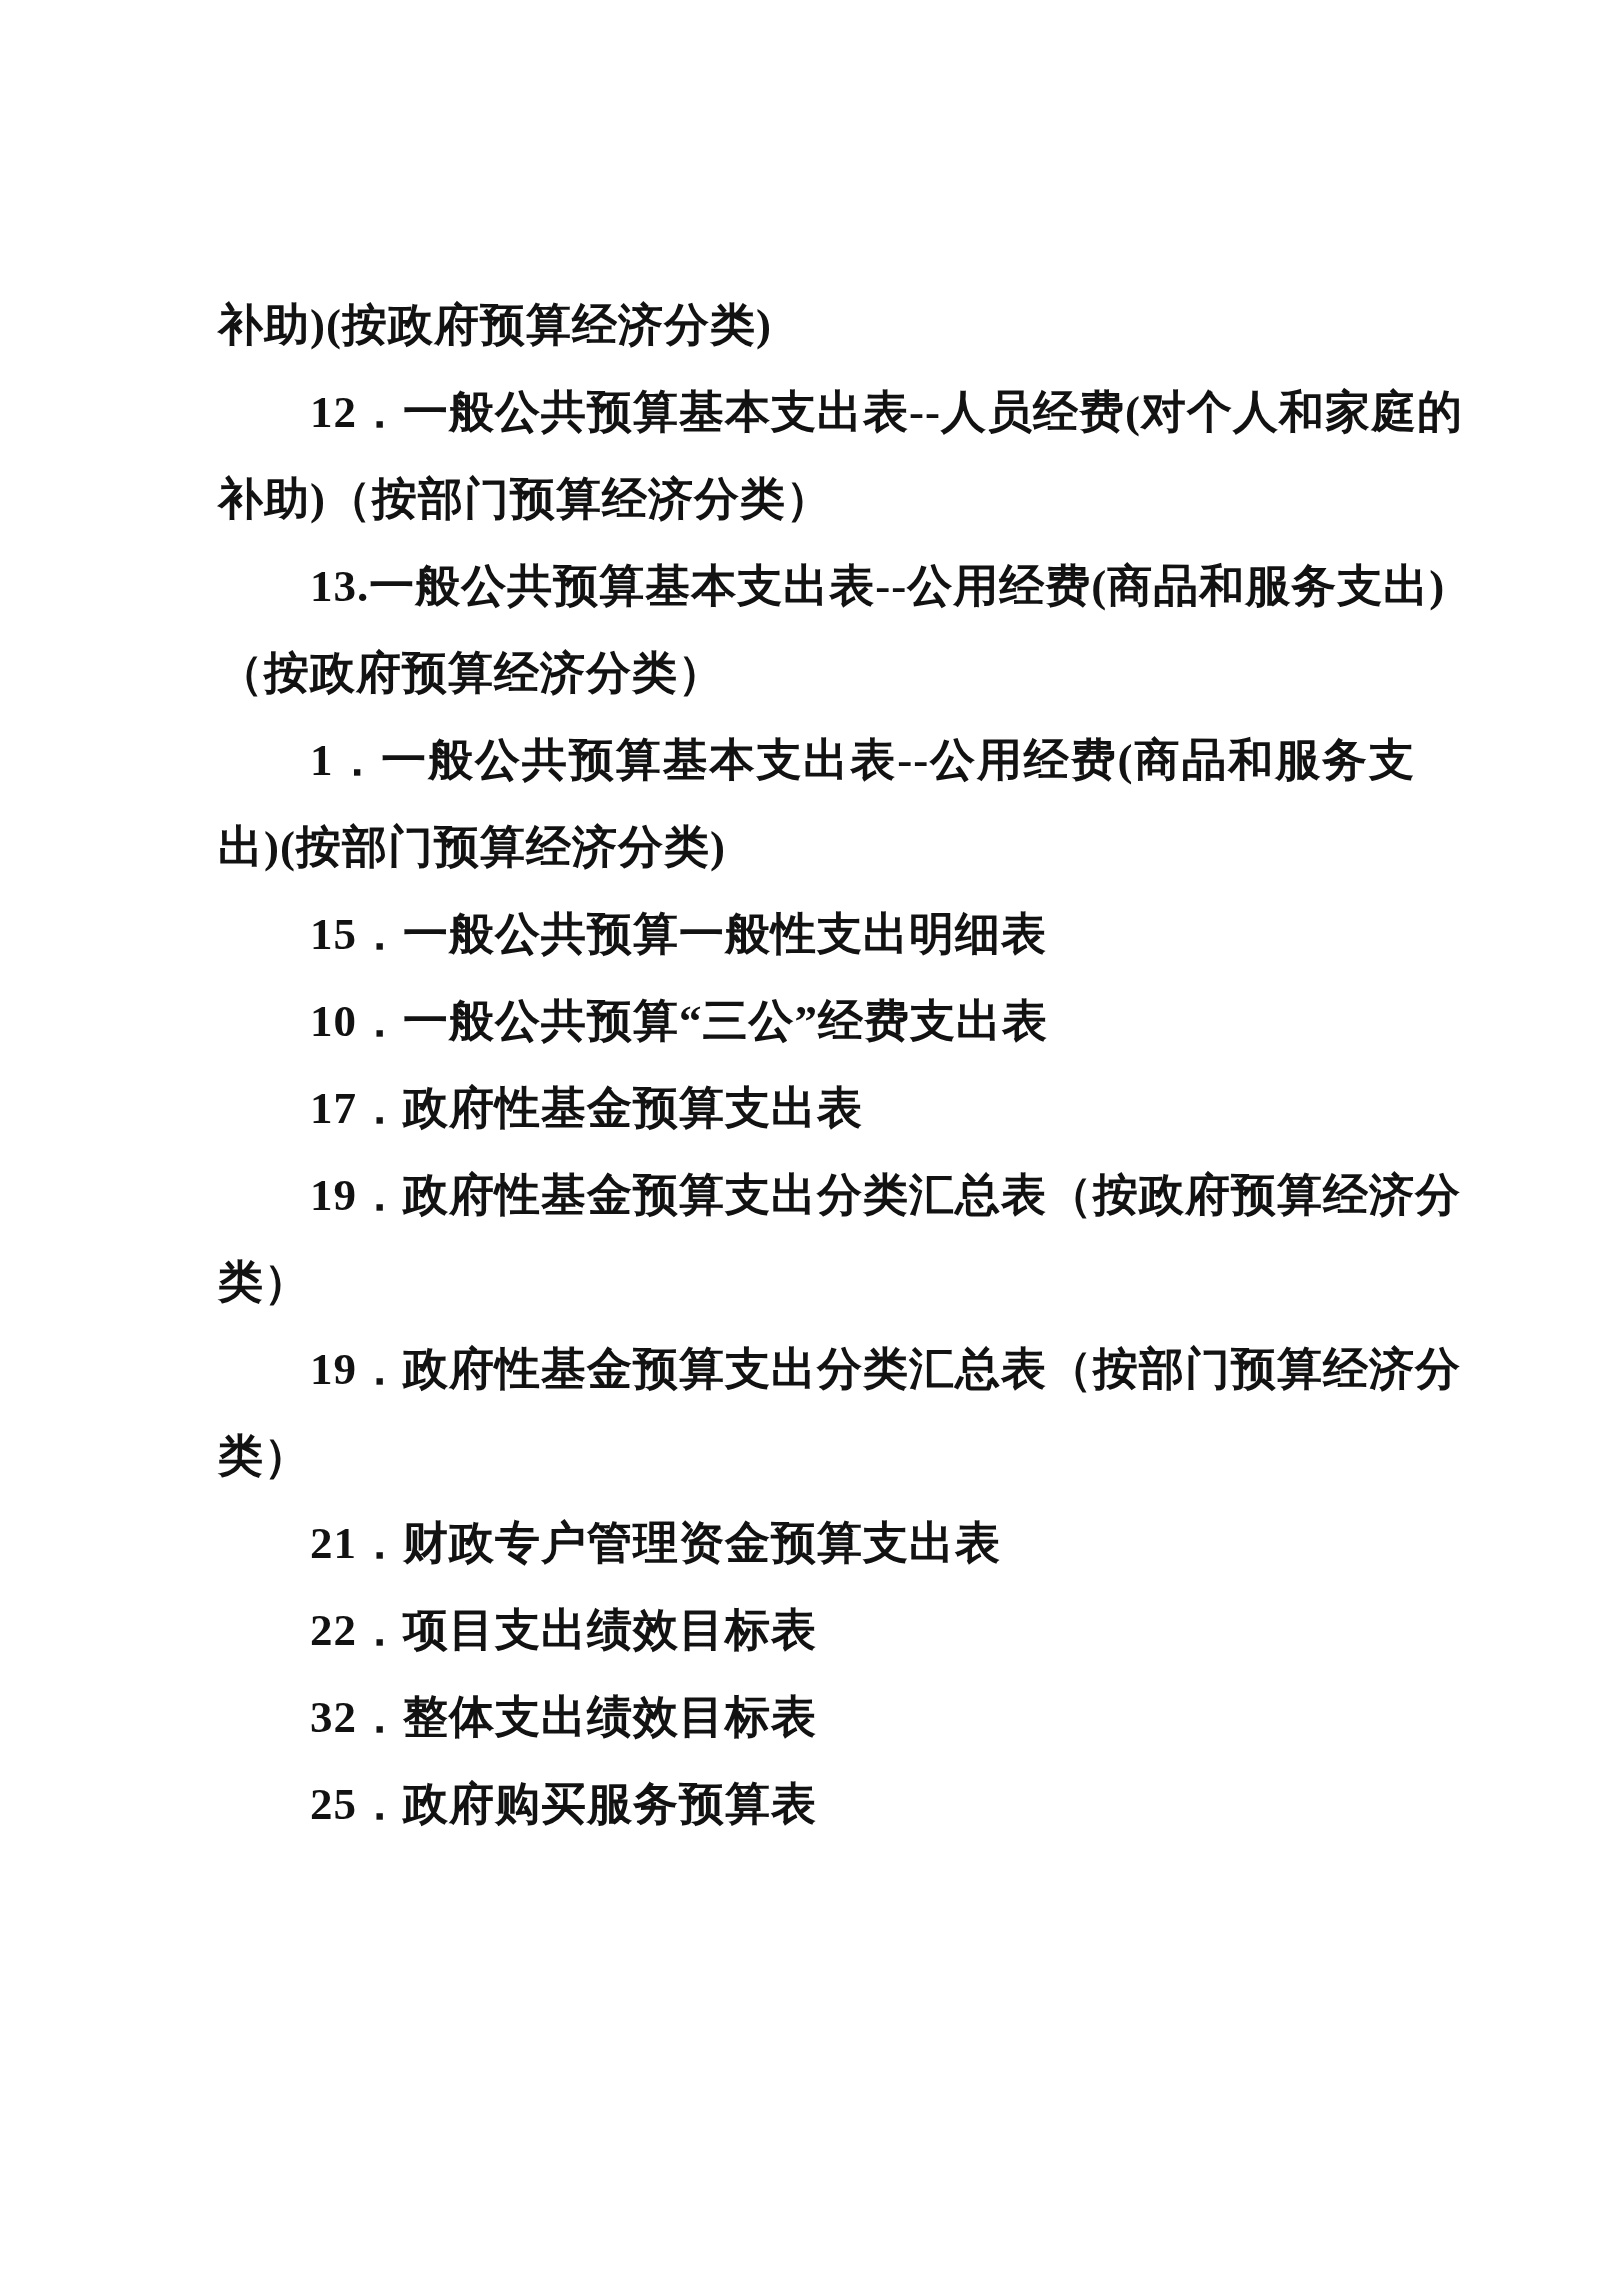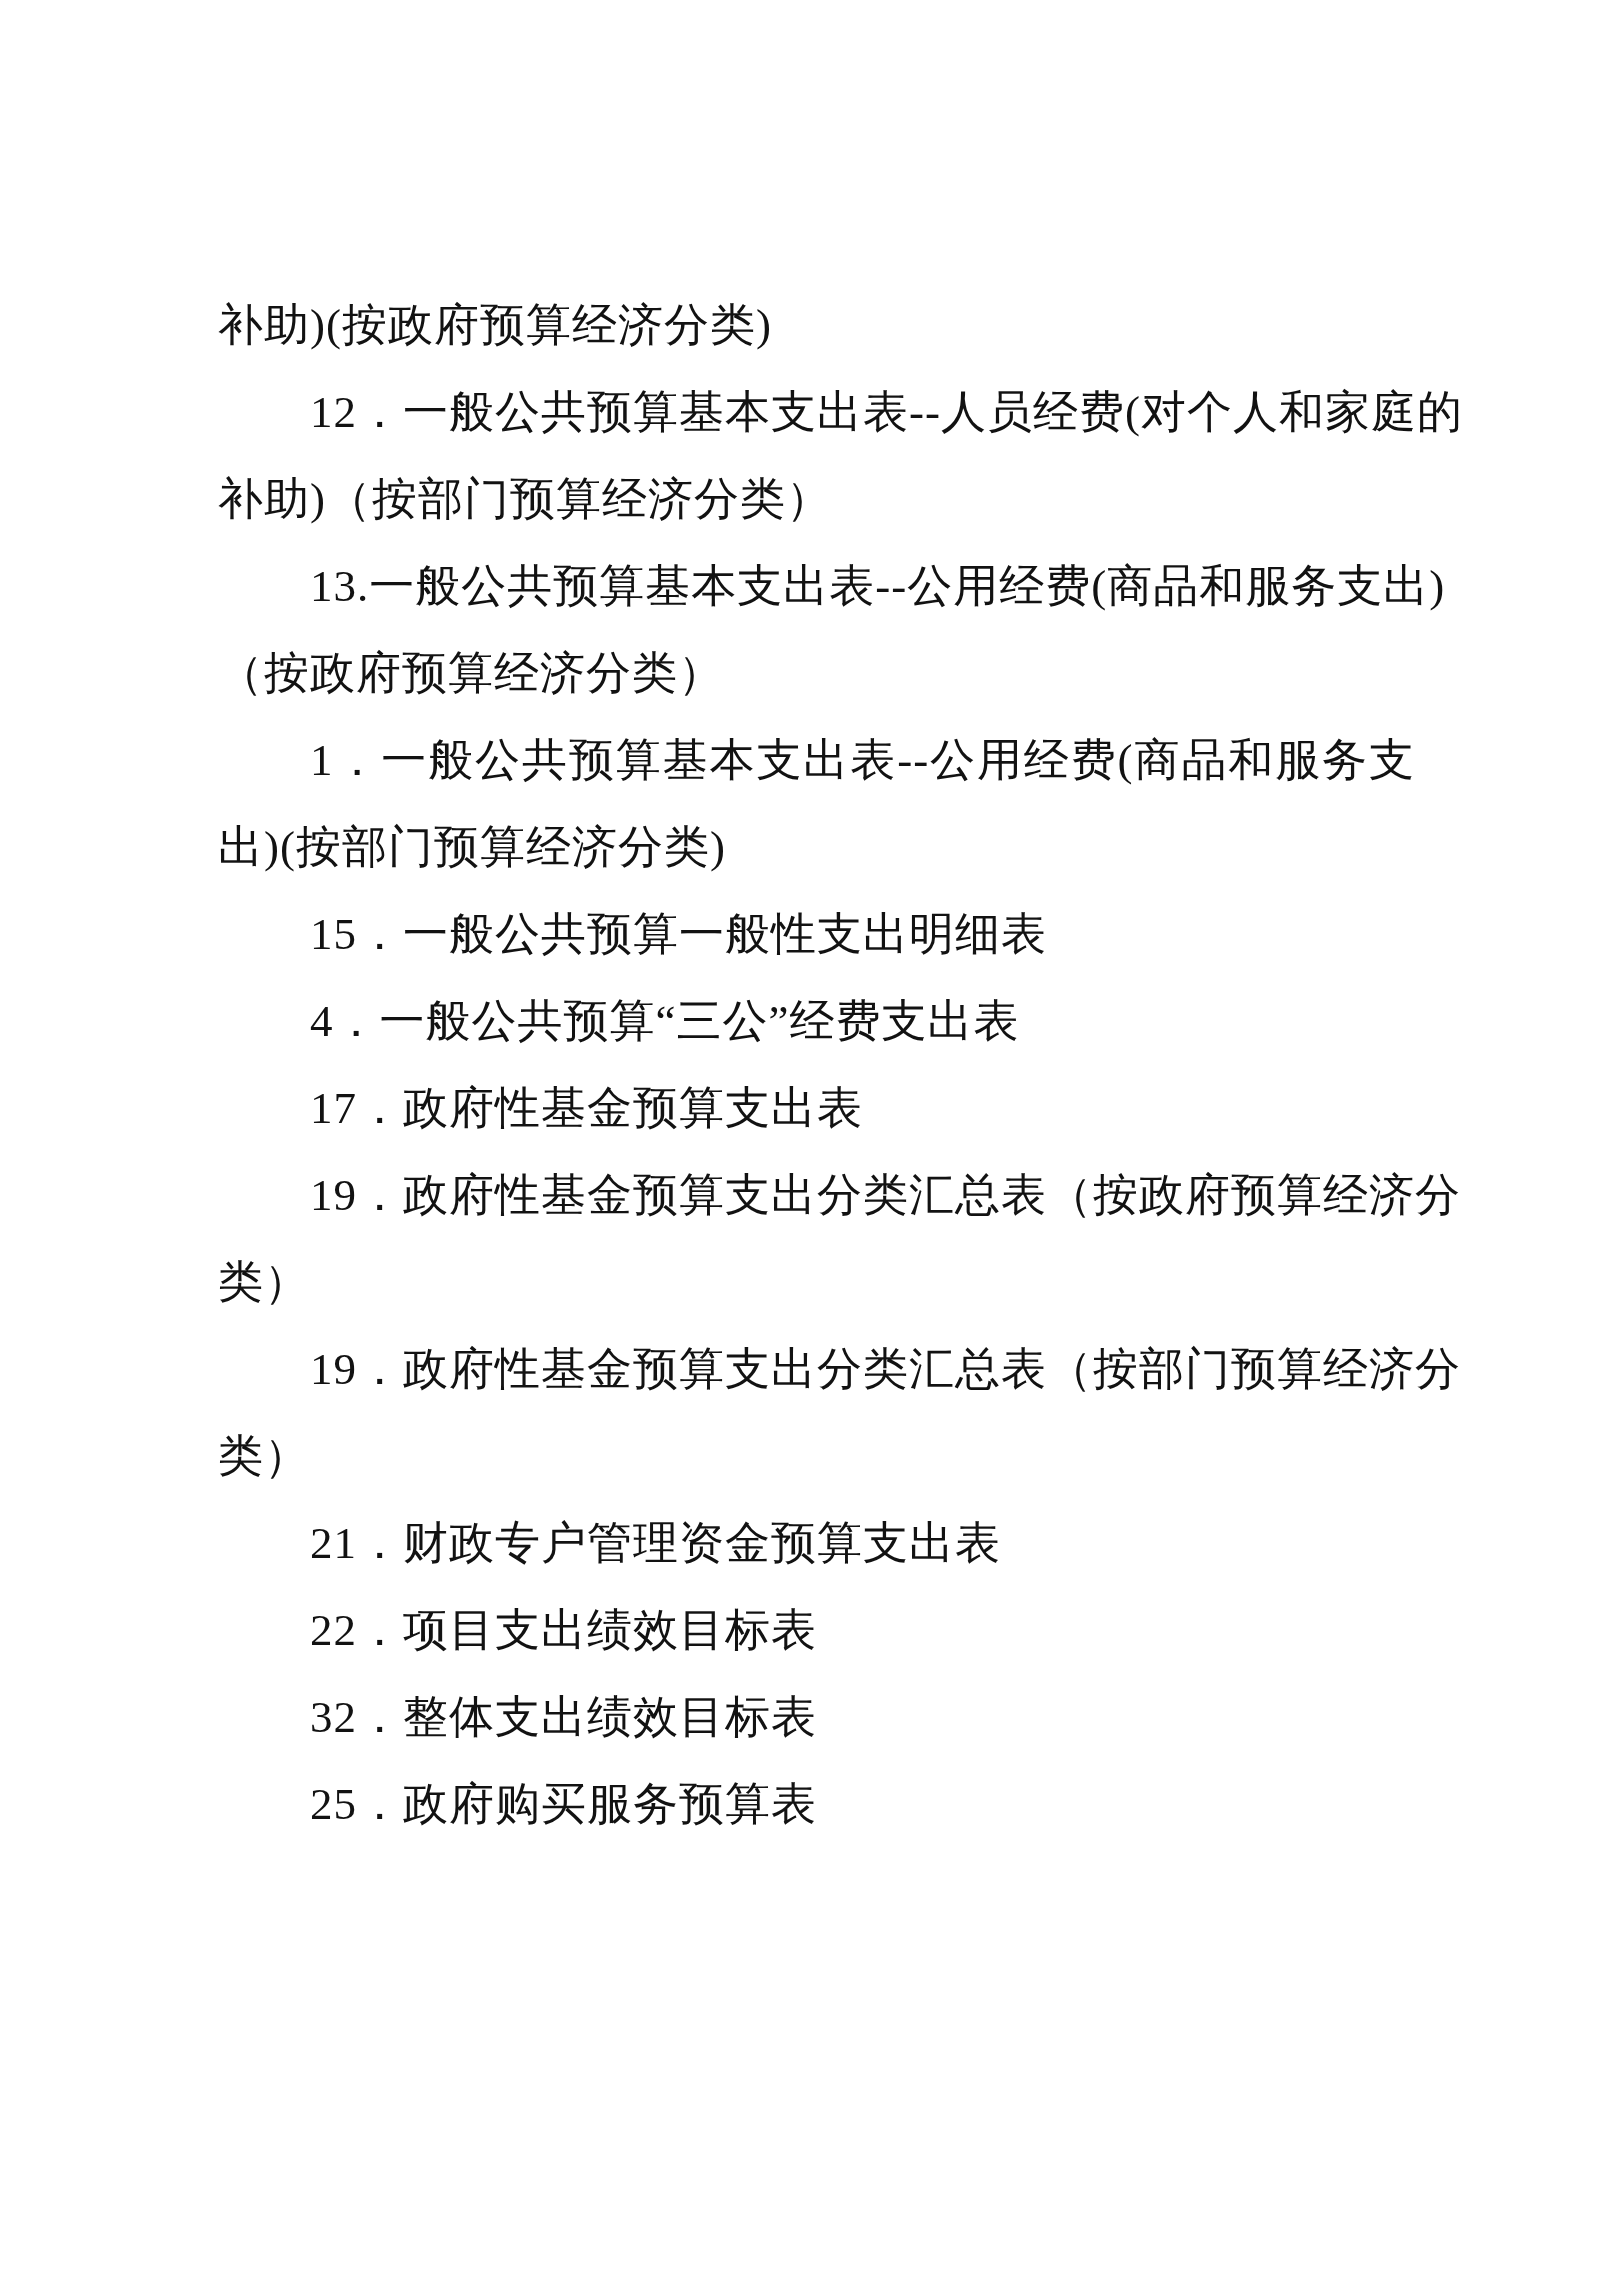--- a/index.html
+++ b/index.html
@@ -25,21 +25,21 @@
     top: 282px;
     left: 218px;
     width: 1197px;
   }
   .line {
     font-size: 45px;
     line-height: 87px;
     letter-spacing: 1px;
     white-space: nowrap;
     text-align: left;
-    font-weight: 400;
+    font-weight: 700;
   }
   
   .indent {
     padding-left: 92px;
   }
   
   .fill {
     text-align: justify;
     text-align-last: justify;
   }
@@ -50,21 +50,21 @@
 <div class="page">
   <div class="content">
     <div class="line">补助)(按政府预算经济分类)</div>
     <div class="line indent fill">12．一般公共预算基本支出表--人员经费(对个人和家庭的</div>
     <div class="line">补助)（按部门预算经济分类）</div>
     <div class="line indent fill">13.一般公共预算基本支出表--公用经费(商品和服务支出)</div>
     <div class="line">（按政府预算经济分类）</div>
     <div class="line indent fill">1．一般公共预算基本支出表--公用经费(商品和服务支</div>
     <div class="line">出)(按部门预算经济分类)</div>
     <div class="line indent">15．一般公共预算一般性支出明细表</div>
-    <div class="line indent">4．一般公共预算“三公”经费支出表</div>
+    <div class="line indent">10．一般公共预算“三公”经费支出表</div>
     <div class="line indent">17．政府性基金预算支出表</div>
     <div class="line indent fill">19．政府性基金预算支出分类汇总表（按政府预算经济分</div>
     <div class="line">类）</div>
     <div class="line indent fill">19．政府性基金预算支出分类汇总表（按部门预算经济分</div>
     <div class="line">类）</div>
     <div class="line indent">21．财政专户管理资金预算支出表</div>
     <div class="line indent">22．项目支出绩效目标表</div>
     <div class="line indent">32．整体支出绩效目标表</div>
     <div class="line indent">25．政府购买服务预算表</div>
   </div>

